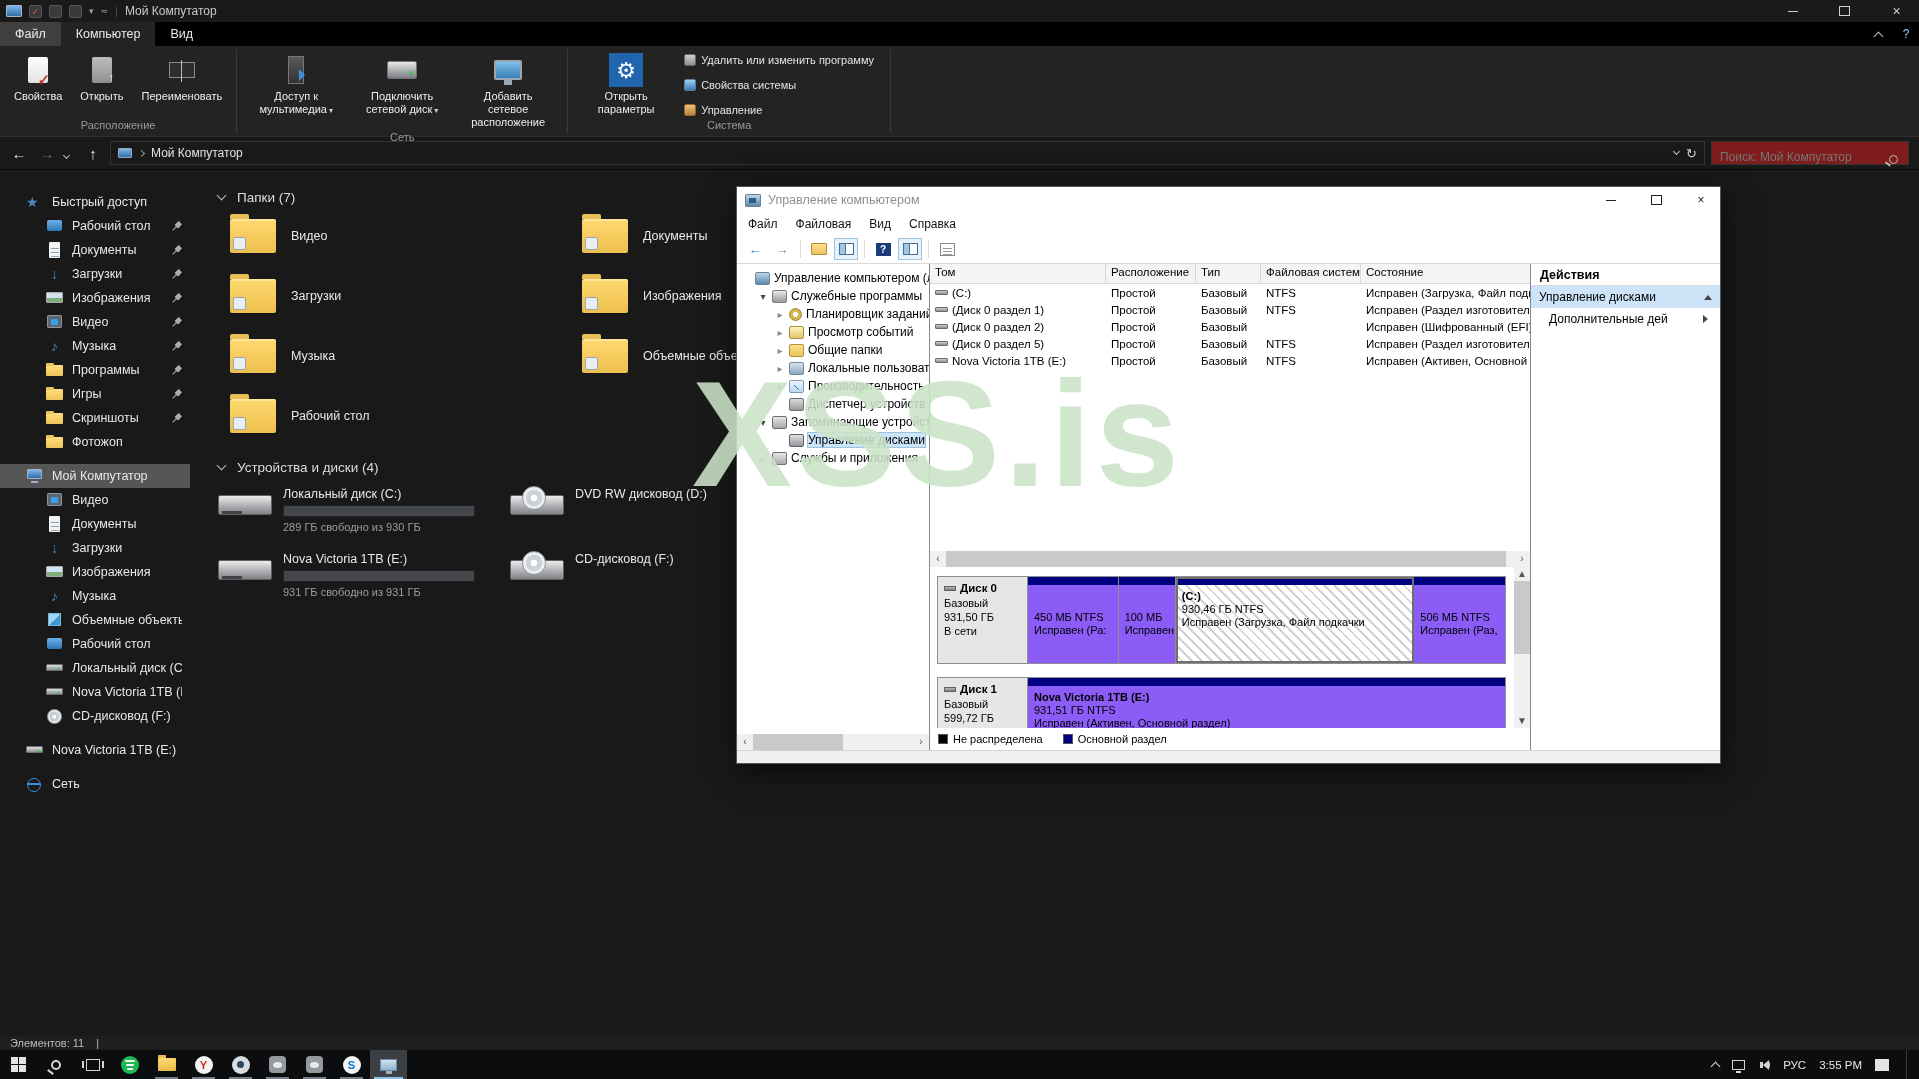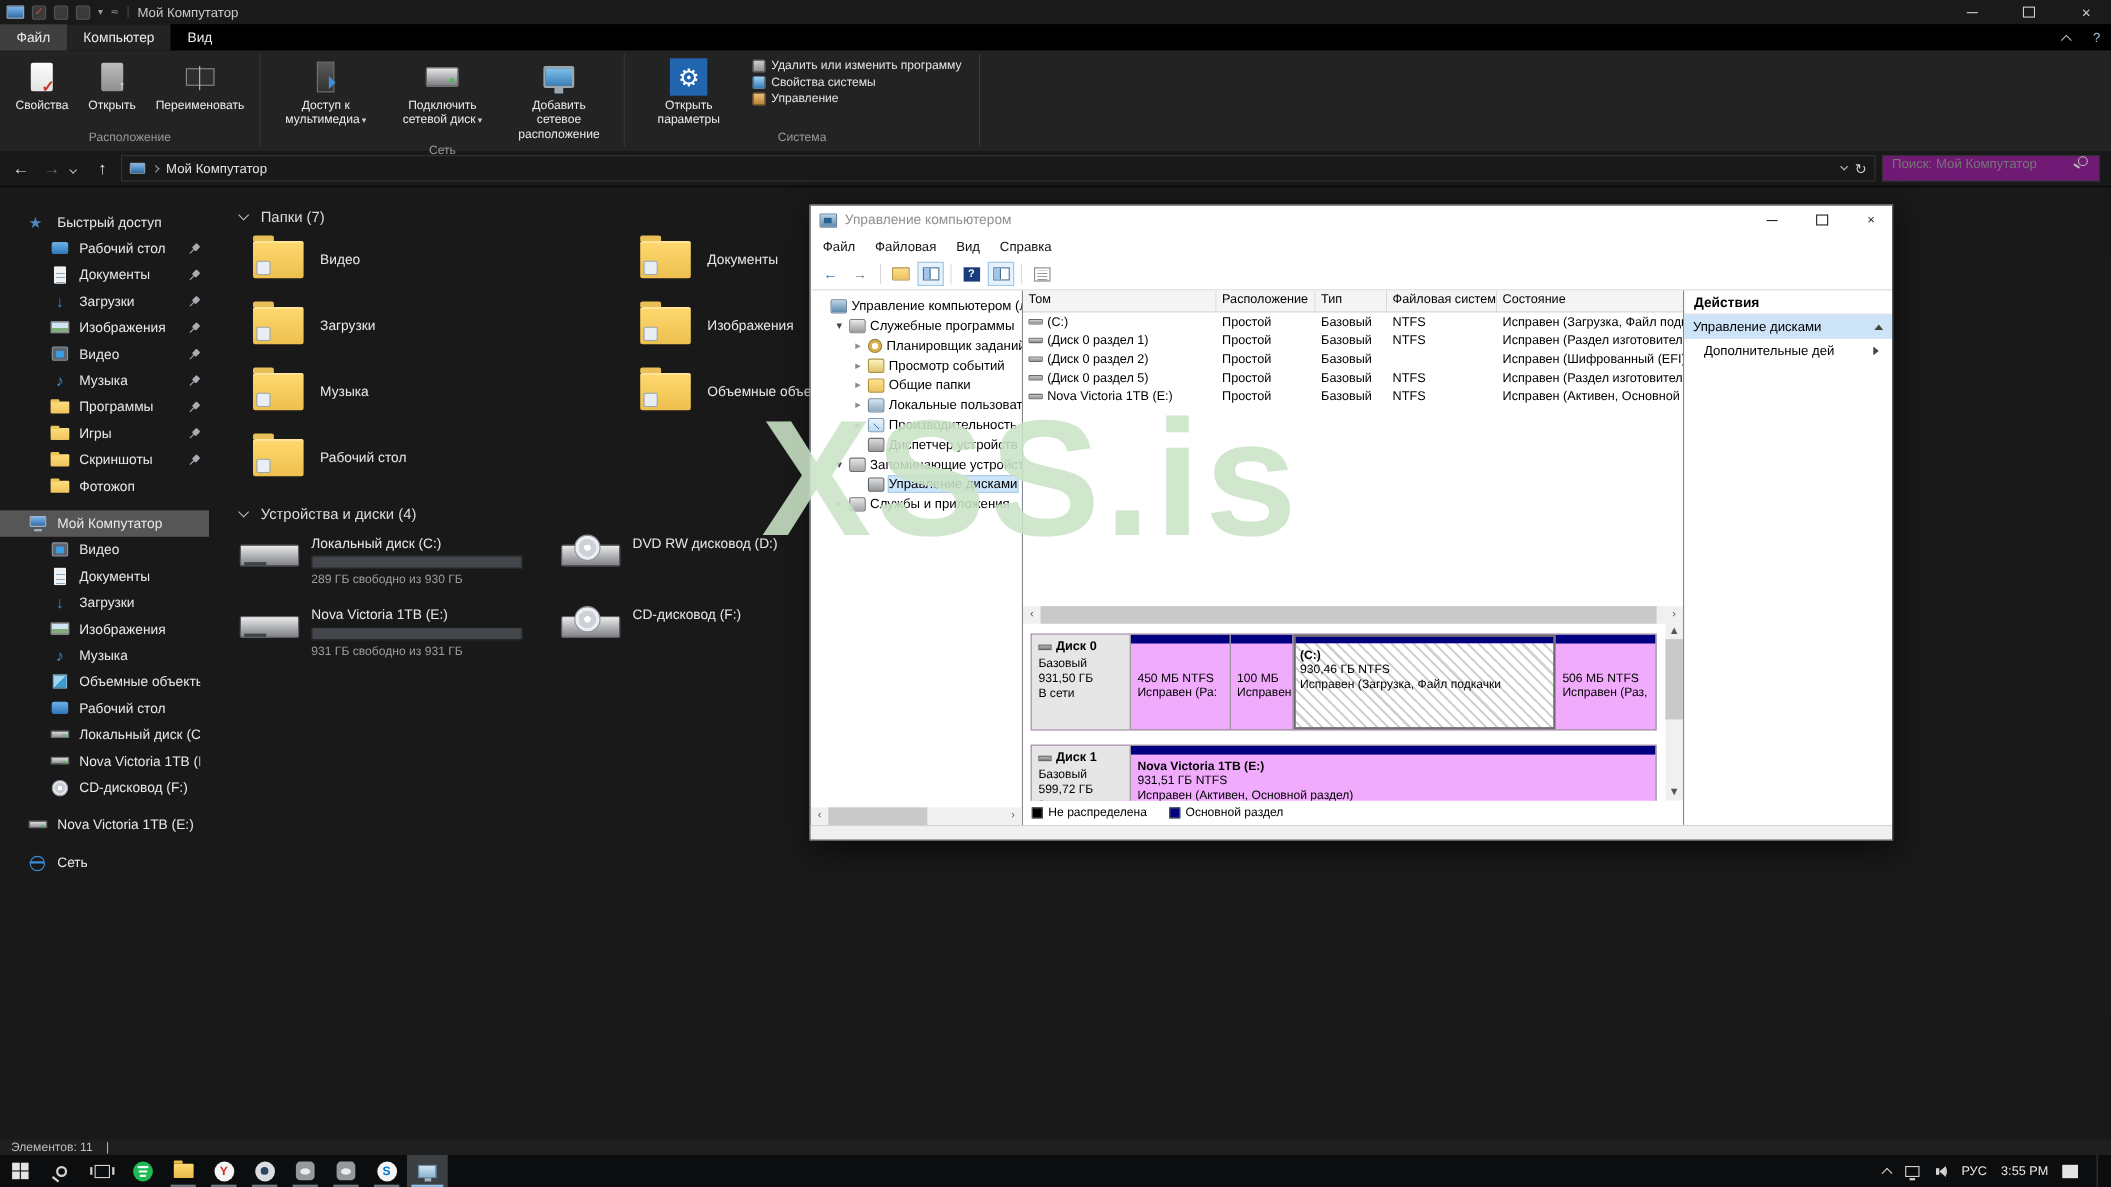--- a/index.html
+++ b/index.html
@@ -45,37 +45,37 @@
   .i-doc.gray::after{content:"↑";position:absolute;right:-2px;bottom:-2px;color:#e8e8e8;font-weight:bold;font-size:12px}
   .i-rename{width:26px;height:16px;border:1px solid #8a8a8a;background:#2e2e2e;position:relative}
   .i-rename::after{content:"";position:absolute;left:11px;top:-3px;width:1px;height:22px;background:#bdbdbd}
   .i-tower{width:16px;height:28px;background:linear-gradient(#5a5a5a,#333);border:1px solid #777;position:relative}
   .i-tower::after{content:"";position:absolute;right:-8px;bottom:2px;width:0;height:0;border:6px solid transparent;border-left-color:#3c8fd9}
   .i-drive{width:30px;height:18px;background:linear-gradient(#e9e9e9,#9fa1a5 65%,#7c7e82);border-radius:2px;border:1px solid #6f7175;position:relative}
   .i-drive::after{content:"";position:absolute;right:3px;bottom:3px;width:4px;height:4px;border-radius:50%;background:#49c04d}
   .i-monitor{width:28px;height:20px;background:linear-gradient(#7ec0e8,#3a7eb8);border:2px solid #9aa7b0;border-radius:2px;position:relative}
   .i-monitor::after{content:"";position:absolute;left:8px;bottom:-7px;width:8px;height:5px;background:#9aa7b0}
   .i-gear{width:34px;height:34px;background:#2165ae;color:#fff;font-size:22px;display:flex;align-items:center;justify-content:center}
-  .rsmallcol{display:flex;flex-direction:column;justify-content:flex-start;gap:3px;padding:4px 10px 0 4px}
+  .rsmallcol{display:flex;flex-direction:column;justify-content:flex-start;gap:13px;padding:4px 10px 0 4px}
   .rsmall{display:flex;align-items:center;gap:5px;color:#e3e3e3;font-size:11px;white-space:nowrap}
   .si-sq{width:12px;height:12px;border-radius:2px}
   .sq-uninst{background:linear-gradient(#cfcfcf,#8d8d8d);border:1px solid #666}
   .sq-sys{background:linear-gradient(#9fd0f2,#3a7cb8);border:1px solid #5b7f9d}
   .sq-mgmt{background:linear-gradient(#f0c07a,#b9813c);border:1px solid #8d6a38}
 
   .addr-row{height:33px;display:flex;align-items:center;gap:6px;padding:0 10px 0 8px;background:#191919;border-bottom:1px solid #060606}
   .nav-ar{width:22px;text-align:center;font-size:15px;color:#e3e3e3}
   .nav-ar.dis{color:#6b6b6b}
   .nav-dd{width:12px}
   .breadcrumb{flex:1;height:24px;border:1px solid #333;background:#191919;display:flex;align-items:center;gap:7px;padding:0 7px;color:#e3e3e3;font-size:12px}
   .bc-ico{width:14px;height:10px;background:linear-gradient(#7fb4e8,#2f6ea8);border:1px solid #8fa9bf;border-radius:1px}
   .bc-chev{width:5px;height:5px;border-right:1.2px solid #9a9a9a;border-bottom:1.2px solid #9a9a9a;transform:rotate(-45deg)}
   .breadcrumb .spacer{flex:1}
   .refresh{color:#cfcfcf;font-size:13px}
-  .searchbox{width:198px;height:24px;border:1px solid #333;background:#701a75;display:flex;align-items:flex-start}
+  .searchbox{width:198px;height:24px;border:1px solid #333;background:#7f1d1d;display:flex;align-items:flex-end}
   .searchbox input{flex:1;background:transparent;border:0;outline:none;color:#9d9d9d;font-size:12px;padding:0 8px;font-family:inherit}
   .mag{width:9px;height:9px;border:1.5px solid #b9b9b9;border-radius:50%;position:relative;margin-right:10px}
   .mag::after{content:"";position:absolute;left:-5px;top:7px;width:6px;height:1.5px;background:#b9b9b9;transform:rotate(35deg)}
 
   .e-content{position:absolute;top:172px;bottom:14px;left:0;right:0;display:flex;overflow:hidden}
   .sidebar{width:190px;padding-top:18px;overflow:hidden;flex:none}
   .si{height:24px;display:flex;align-items:center;gap:9px;color:#e8e8e8;font-size:12.5px;padding-right:8px}
   .si .lbl{white-space:nowrap;overflow:hidden}
   .si.l0{padding-left:26px}
   .si.l1{padding-left:46px}
@@ -183,21 +183,21 @@
   .td{padding:0 5px;white-space:nowrap;overflow:hidden;flex:none;display:flex;align-items:center;gap:4px}
   .c0{width:176px}.c1{width:90px}.c2{width:65px}.c3{width:100px}.c4{width:170px}
   .vico{width:13px;height:5px;background:linear-gradient(#cdcdcd,#8f8f8f);border:1px solid #6b6b6b;border-radius:1px;flex:none}
   .vol-hscroll{position:absolute;bottom:0;left:0;right:0;height:16px;background:#f0f0f0;display:flex;align-items:center}
   .vol-hscroll .thumb-h{margin-right:8px}
 
   .disk-area{flex:1;position:relative;padding:9px 24px 0 7px;overflow:hidden}
   .vscroll{position:absolute;right:0;top:0;bottom:0;width:16px;background:#f0f0f0;display:flex;flex-direction:column;justify-content:space-between;align-items:center}
   .vscroll .sar{line-height:14px}
   .thumb-v{width:100%;background:#c9c9c9;flex:1;margin-bottom:60px}
-  .drow{display:flex;border:1px solid #8f8f8f;margin-bottom:13px;background:#f0abfc}
+  .drow{display:flex;border:1px solid #8f8f8f;margin-bottom:13px;background:#8b5cf6}
   .dlabel{width:90px;flex:none;background:#e6e6e6;border-right:1px solid #8f8f8f;padding:4px 6px;font-size:11px;line-height:14px}
   .dlabel .dname2{font-weight:bold;font-size:11.5px;display:flex;align-items:center;gap:4px;margin-bottom:1px}
   .dglyph{width:12px;height:5px;background:linear-gradient(#b9b9b9,#7d7d7d);border:1px solid #5f5f5f;flex:none}
   .dparts{flex:1;display:flex}
   .part{border-right:1px solid #8f8f8f;display:flex;flex-direction:column;overflow:hidden}
   .part:last-child{border-right:none}
   .pband{height:8px;background:#000080;flex:none}
   .pbody{flex:1;padding:3px 6px;font-size:11px;line-height:13px;overflow:hidden;display:flex;flex-direction:column;justify-content:center}
   .pbody .ptitle{font-weight:bold}
   .part.sel{outline:2px solid #6f6f6f;outline-offset:-2px}

